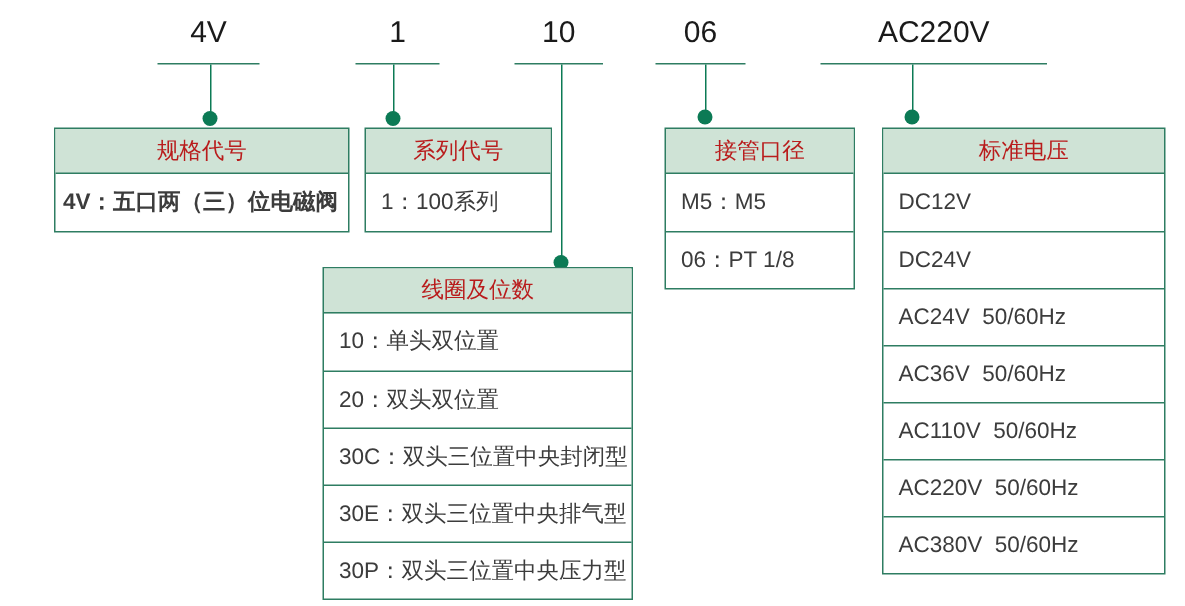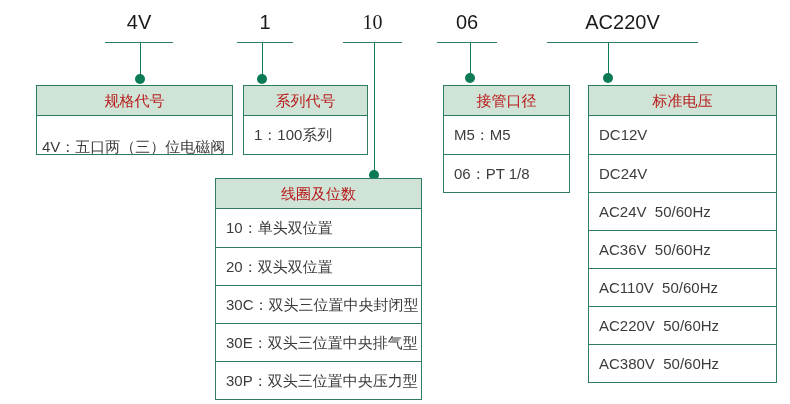--- a/index.html
+++ b/index.html
@@ -28,30 +28,30 @@
     height:30px;line-height:29px;background:var(--header_fill);
     border-bottom:1px solid var(--border);
     text-align:center;font-size:15px;color:#b91c1c;
   }
   .row{
     height:38px;line-height:38px;padding:0 10px;
     font-size:15px;color:var(--cell_text);
     white-space:pre;overflow:hidden;
   }
   .row + .row{border-top:1px solid var(--border);}
-  .tight .row{padding:12px 5px;}
+  .tight .row{padding:0 5px;font-weight:bold;}
 </style>
 </head>
 <body>
 
 <div class="canvas">
 
   <div class="code-label" style="left:105px;width:68px;">4V</div>
   <div class="code-label" style="left:237px;width:56px;">1</div>
-  <div class="code-label" style="left:343px;width:59px;font-family:Liberation Serif, serif;">10</div>
+  <div class="code-label" style="left:343px;width:59px;">10</div>
   <div class="code-label" style="left:437px;width:60px;">06</div>
   <div class="code-label" style="left:547px;width:151px;">AC220V</div>
 
   <div class="underline" style="left:105px;width:68px;"></div>
   <div class="underline" style="left:237px;width:56px;"></div>
   <div class="underline" style="left:343px;width:59px;"></div>
   <div class="underline" style="left:437px;width:60px;"></div>
   <div class="underline" style="left:547px;width:151px;"></div>
 
   <div class="vline" style="left:140px;top:43px;height:36px;"></div>

